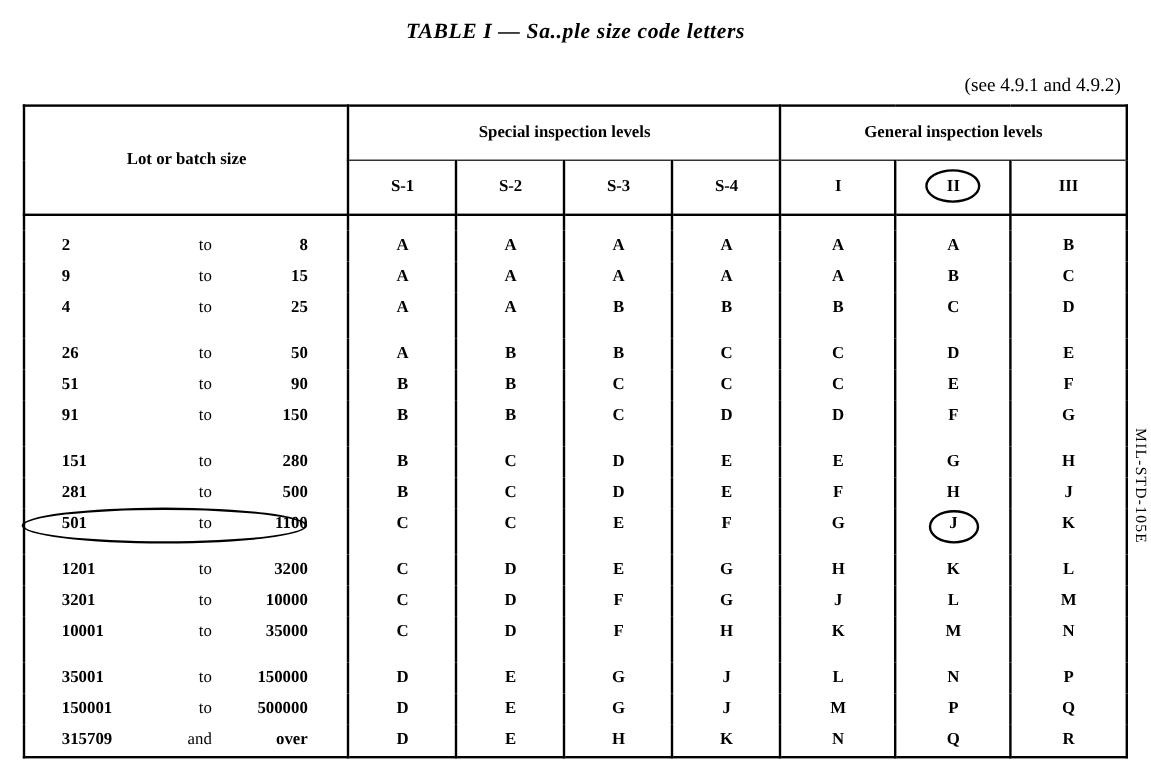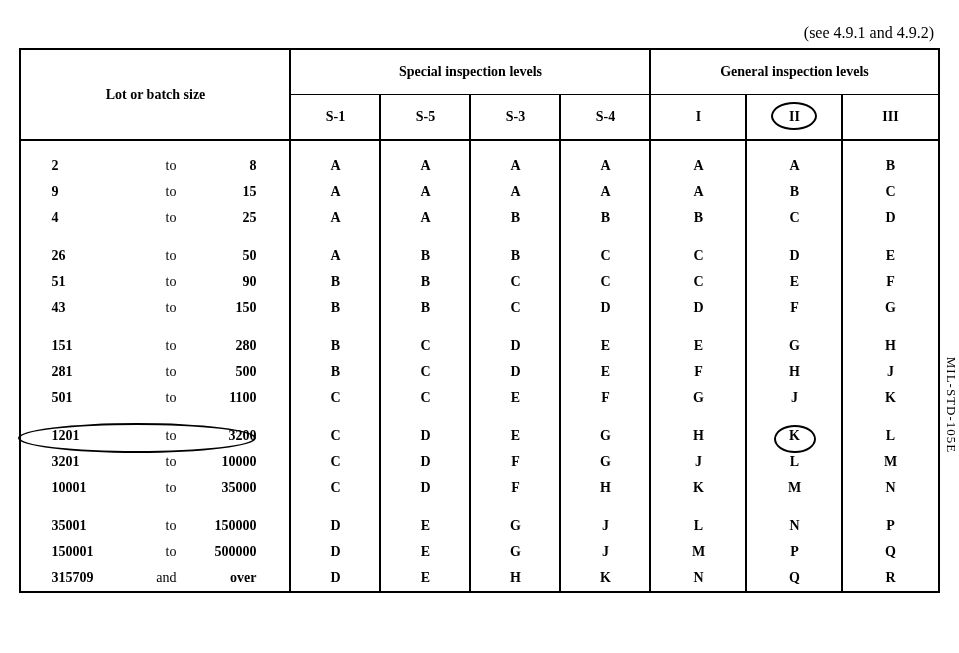--- a/index.html
+++ b/index.html
@@ -23,21 +23,21 @@
     text-align: center;
     font-style: italic;
     font-weight: bold;
     font-size: 18px;
     letter-spacing: 0.5px;
     margin-top: 6px;
   }
   .see-ref {
     text-align: right;
     font-size: 16px;
-    margin: 14px 10px 6px 0;
+    margin: 26px 10px 6px 0;
   }
   table.mil {
     border-collapse: collapse;
     width: 920px;
     margin: 0 auto;
     table-layout: fixed;
   }
   table.mil th, table.mil td {
     font-size: 14px;
     font-weight: bold;
@@ -86,20 +86,21 @@
     writing-mode: vertical-rl;
     text-orientation: mixed;
     transform: translateY(-50%);
   }
 </style>
 </head>
 <body>
 
 <div class="page">
 
+  <div class="title">TABLE I — Sa..ple size code letters</div>
   <div class="see-ref">(see 4.9.1 and 4.9.2)</div>
 
   <table class="mil">
     <colgroup>
       <col style="width:270px">
       <col style="width:90px">
         <col style="width:90px">
         <col style="width:90px">
         <col style="width:90px">
       <col style="width:96px">
@@ -107,21 +108,21 @@
         <col style="width:96px">
     </colgroup>
     <thead>
       <tr class="hrow">
         <th rowspan="2" class="bt bb bl br">Lot or batch size</th>
         <th colspan="4" class="bt bb1 br">Special inspection levels</th>
         <th colspan="3" class="bt bb1 br">General inspection levels</th>
       </tr>
       <tr class="subrow">
         <th class="bb br">S-1</th>
-        <th class="bb br">S-5</th>
+        <th class="bb br">S-2</th>
         <th class="bb br">S-3</th>
         <th class="bb br">S-4</th>
         <th class="bb br">I</th>
         <th class="bb br">
           <span style="position:relative; display:inline-block; padding:2px 4px;">
             <span>II</span>
             <span class="circle" style="left:-14px; top:-5px; width:42px; height:24px;"></span>
           </span>
         </th>
         <th class="bb br">III</th>
@@ -224,21 +225,21 @@
           <td class="datacell br">B</td>
           <td class="datacell br">C</td>
           <td class="datacell br">C</td>
           <td class="datacell br">C</td>
           <td class="datacell br">E</td>
           <td class="datacell br">F</td>
         </tr>
         <tr>
           <td class="datacell bl br">
             <div class="lotcell">
-              <span class="lot-from">43</span>
+              <span class="lot-from">91</span>
               <span class="lot-to">to</span>
               <span class="lot-tox">150</span>
             </div>
           </td>
           <td class="datacell br">B</td>
           <td class="datacell br">B</td>
           <td class="datacell br">C</td>
           <td class="datacell br">D</td>
           <td class="datacell br">D</td>
           <td class="datacell br">F</td>

